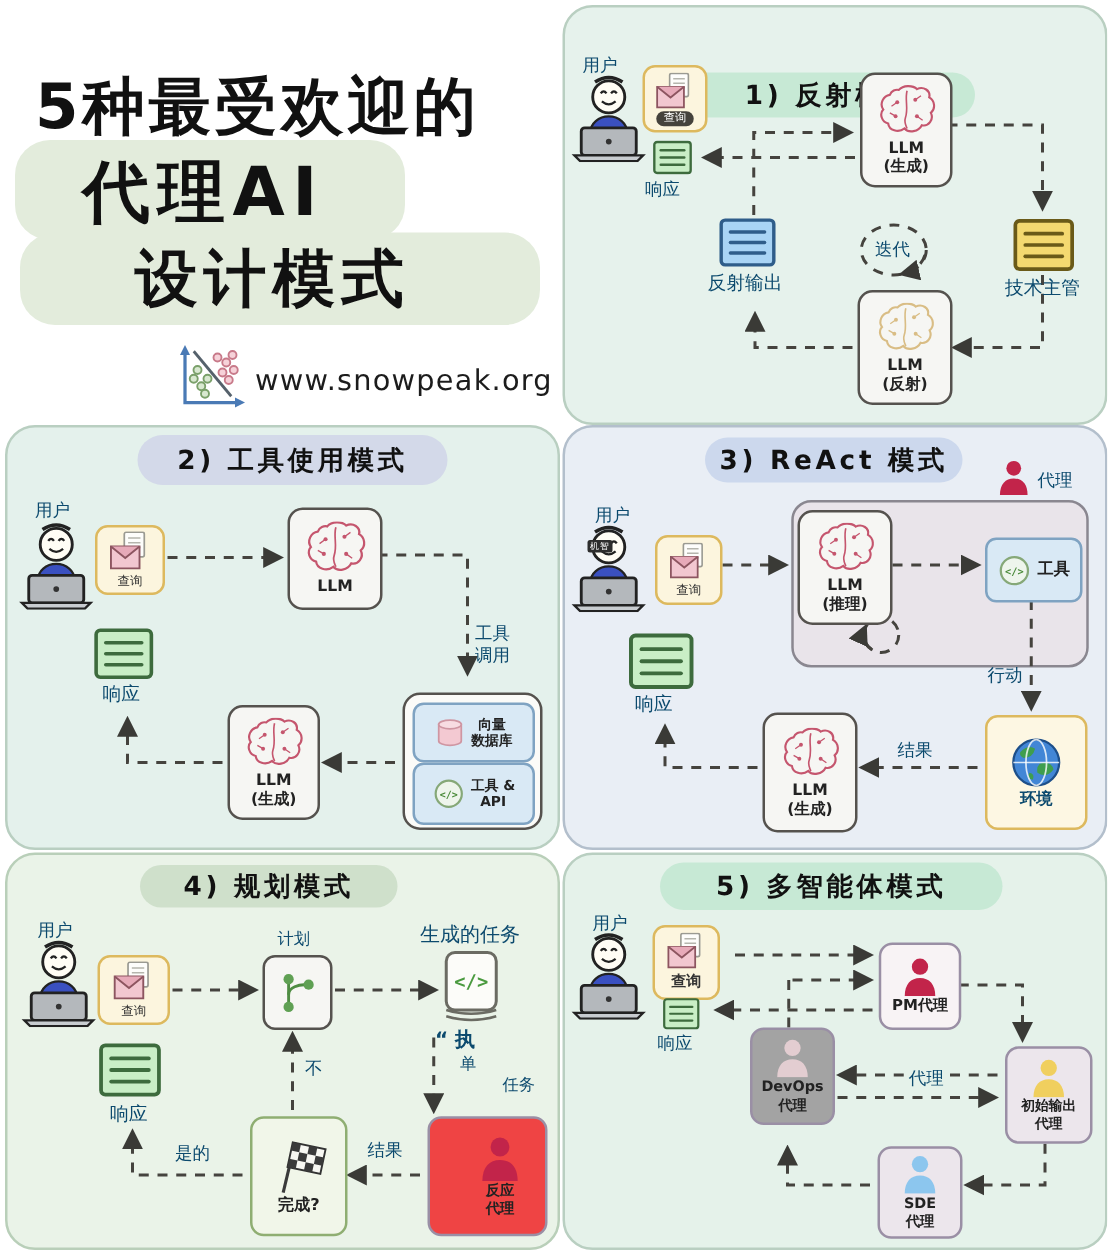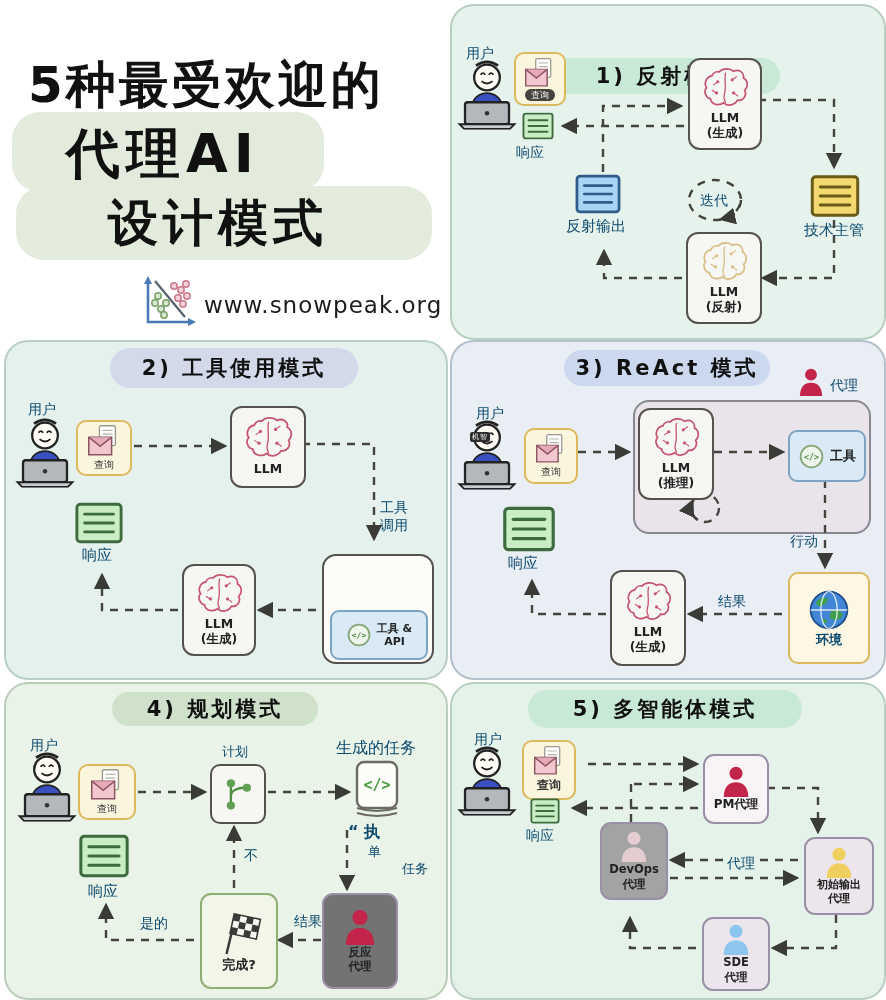--- a/index.html
+++ b/index.html
@@ -253,20 +253,29 @@
       </svg>
     <div class="lbl" style="left:76px;top:204px;font-size:15px;">响应</div>
     <div class="box" style="left:176px;top:222px;width:70px;height:88px;">
       <svg width="48" height="42" viewBox="0 0 72 64" style="color:#c5566e;">
           <use href="#sym-brain"></use>
         </svg>
       <span class="bl">LLM</span>
       <span class="bl">(生成)</span>
     </div>
     <div class="box" style="left:316px;top:212px;width:108px;height:106px;background:#fbfbf8;border-radius:14px;">
+      <div class="subbox" style="left:6px;top:6px;width:94px;height:44px;">
+        <svg width="24" height="25" viewBox="0 0 34 36">
+            <use href="#sym-db"></use>
+          </svg>
+        <div class="sl">
+            <div>向量</div>
+            <div>数据库</div>
+          </div>
+      </div>
       <div class="subbox" style="left:6px;top:54px;width:94px;height:46px;">
         <svg width="26" height="26" viewBox="0 0 36 36">
             <use href="#sym-code"></use>
           </svg>
         <div class="sl">
             <div>工具 &amp;</div>
             <div>API</div>
           </div>
       </div>
     </div>
@@ -382,21 +391,21 @@
     <div class="lbl" style="left:362px;top:160px;font-size:13px;">单</div>
     <div class="lbl" style="left:356px;top:177px;font-size:13px;margin-left:40px;">任务</div>
     <div class="lbl" style="left:134px;top:230px;">是的</div>
     <div class="lbl" style="left:288px;top:228px;">结果</div>
     <div class="agentbox" style="left:194px;top:209px;width:74px;height:92px;background:#f1f6e9;border-color:#8fae72;">
       <svg width="46" height="48" viewBox="0 0 48 50">
           <use href="#sym-flag"></use>
         </svg>
       <span class="bl" style="font-size:13px;">完成?</span>
     </div>
-    <div class="agentbox" style="left:316px;top:209px;width:72px;height:92px;background:#737373;">
+    <div class="agentbox" style="left:336px;top:209px;width:72px;height:92px;background:#ef4444;padding-left:20px;">
       <svg width="32" height="36" viewBox="0 0 34 38" style="color:#c2244a;">
           <use href="#sym-person"></use>
         </svg>
       <span class="bl">反应</span>
       <span class="bl">代理</span>
     </div>
   </div>
 
   <div class="panel p5">
     <svg class="arrows" viewBox="0 0 432 314">

